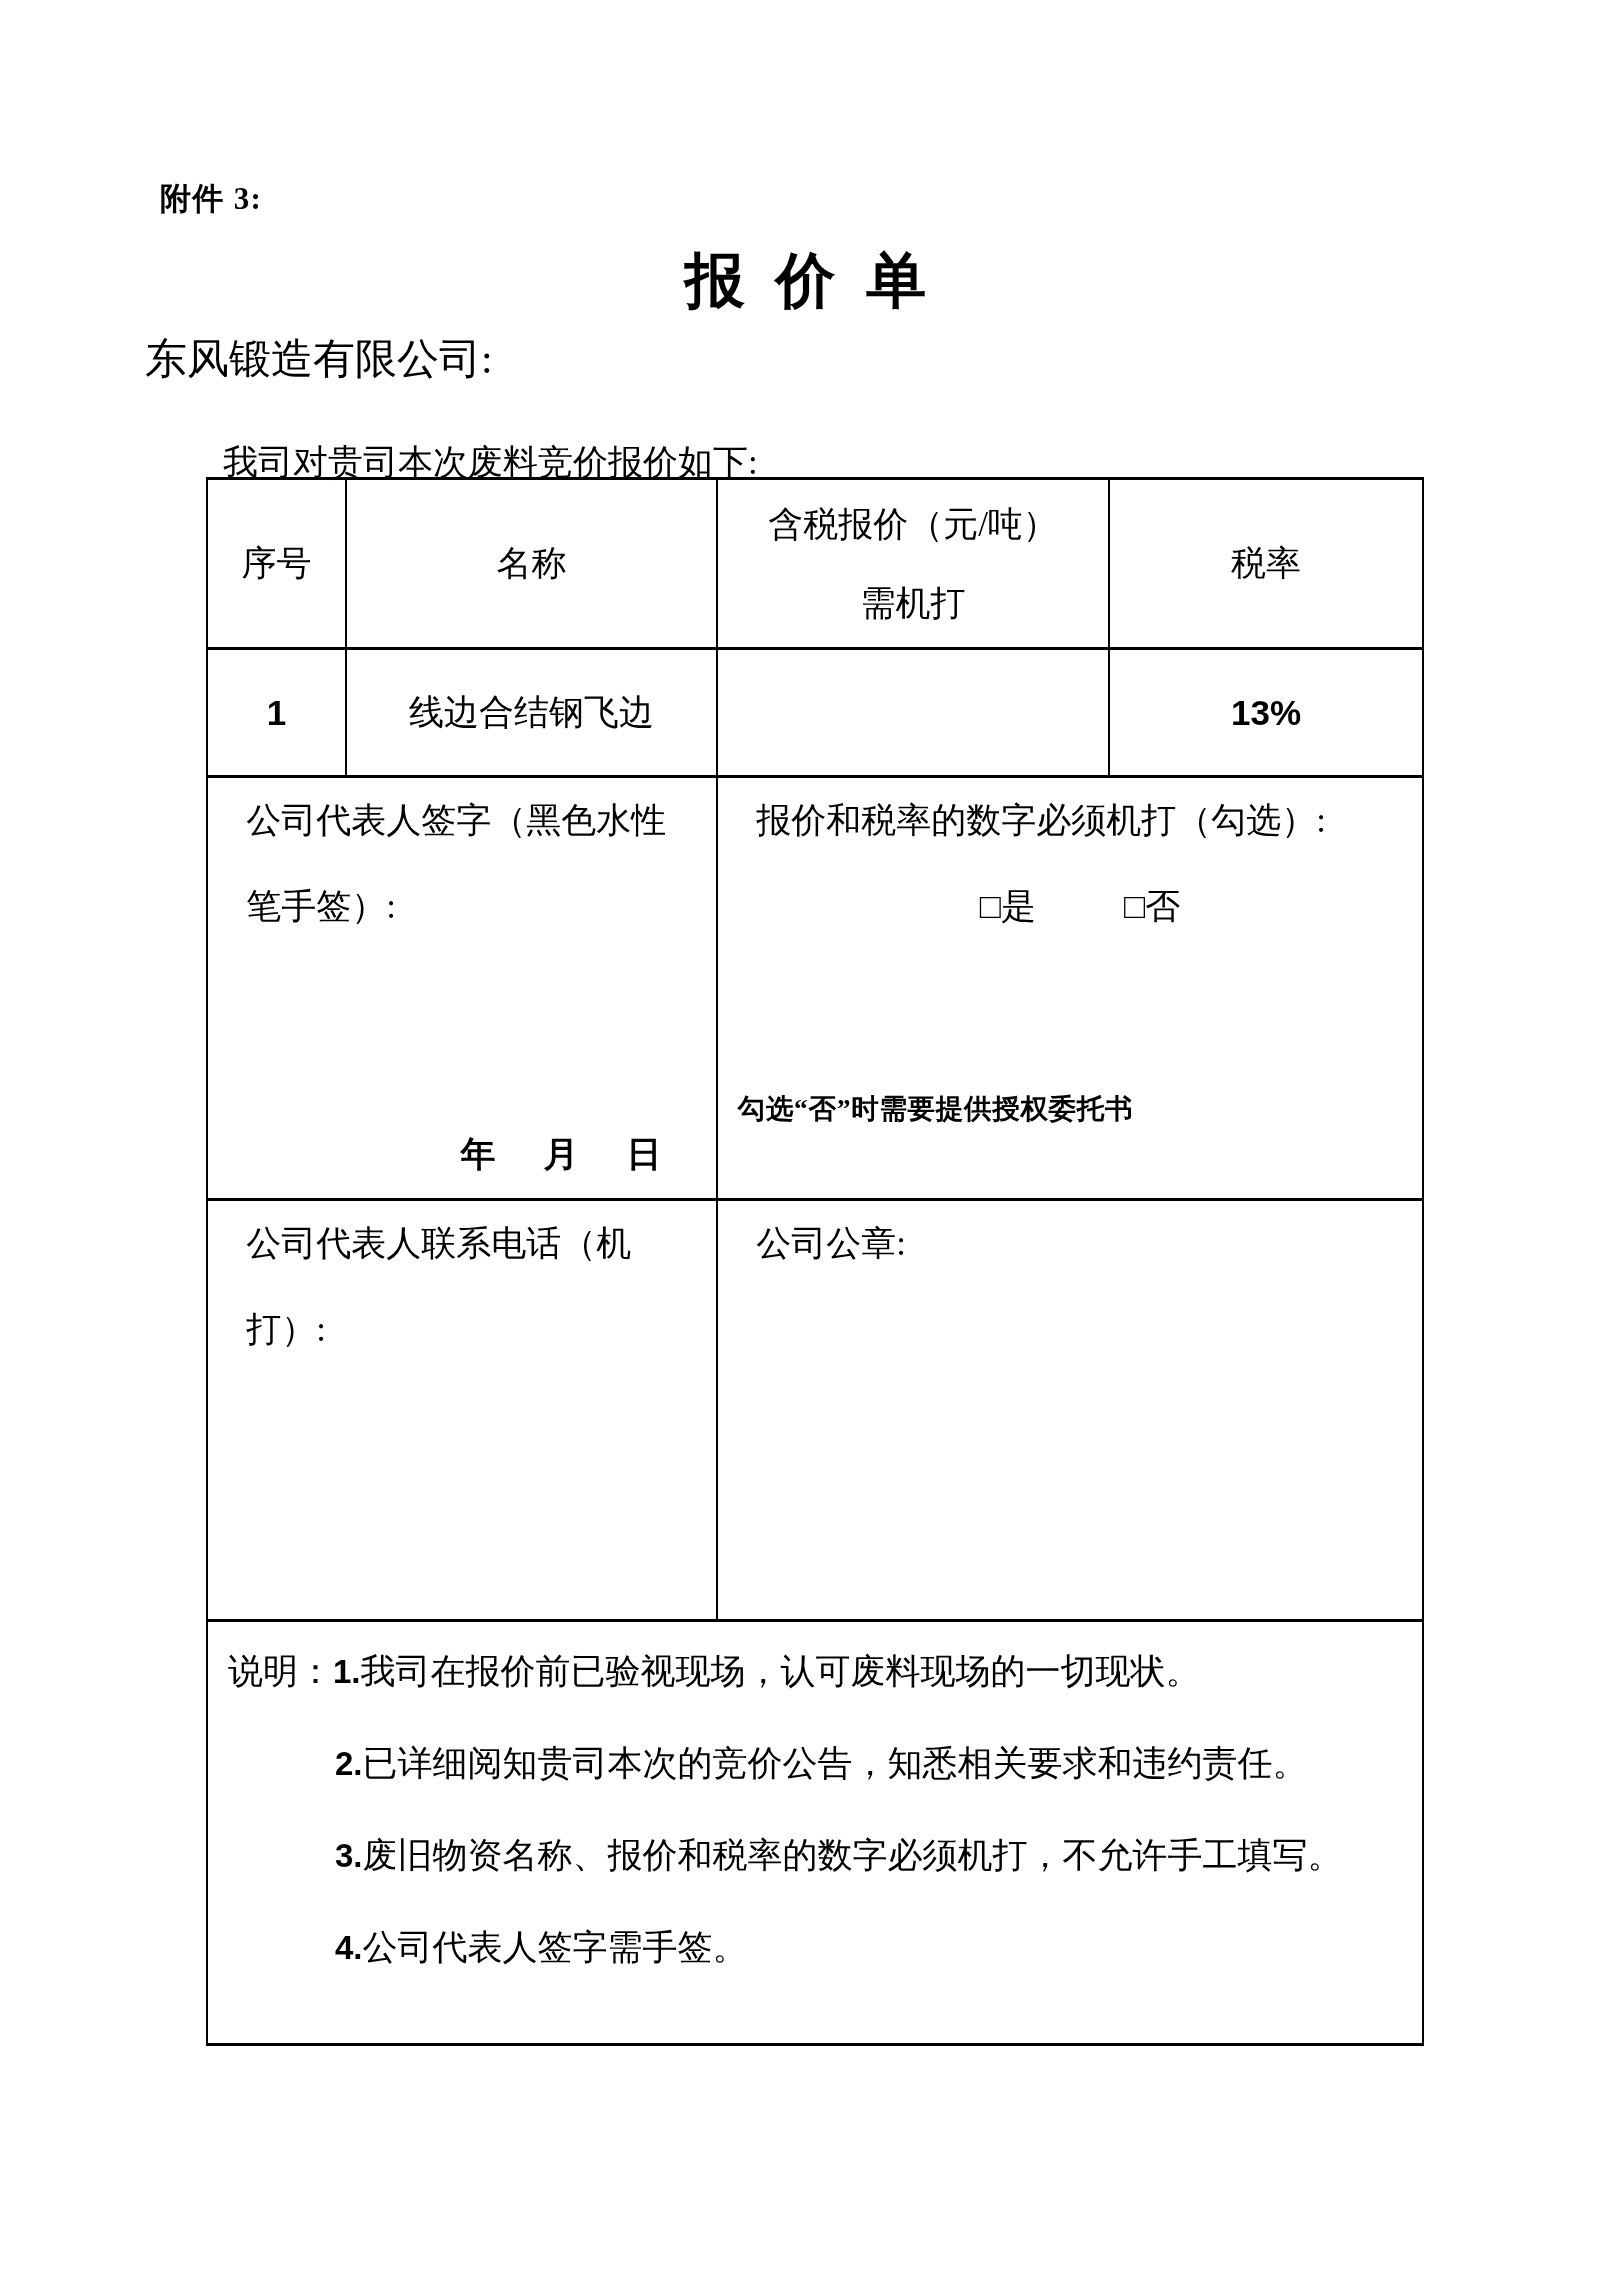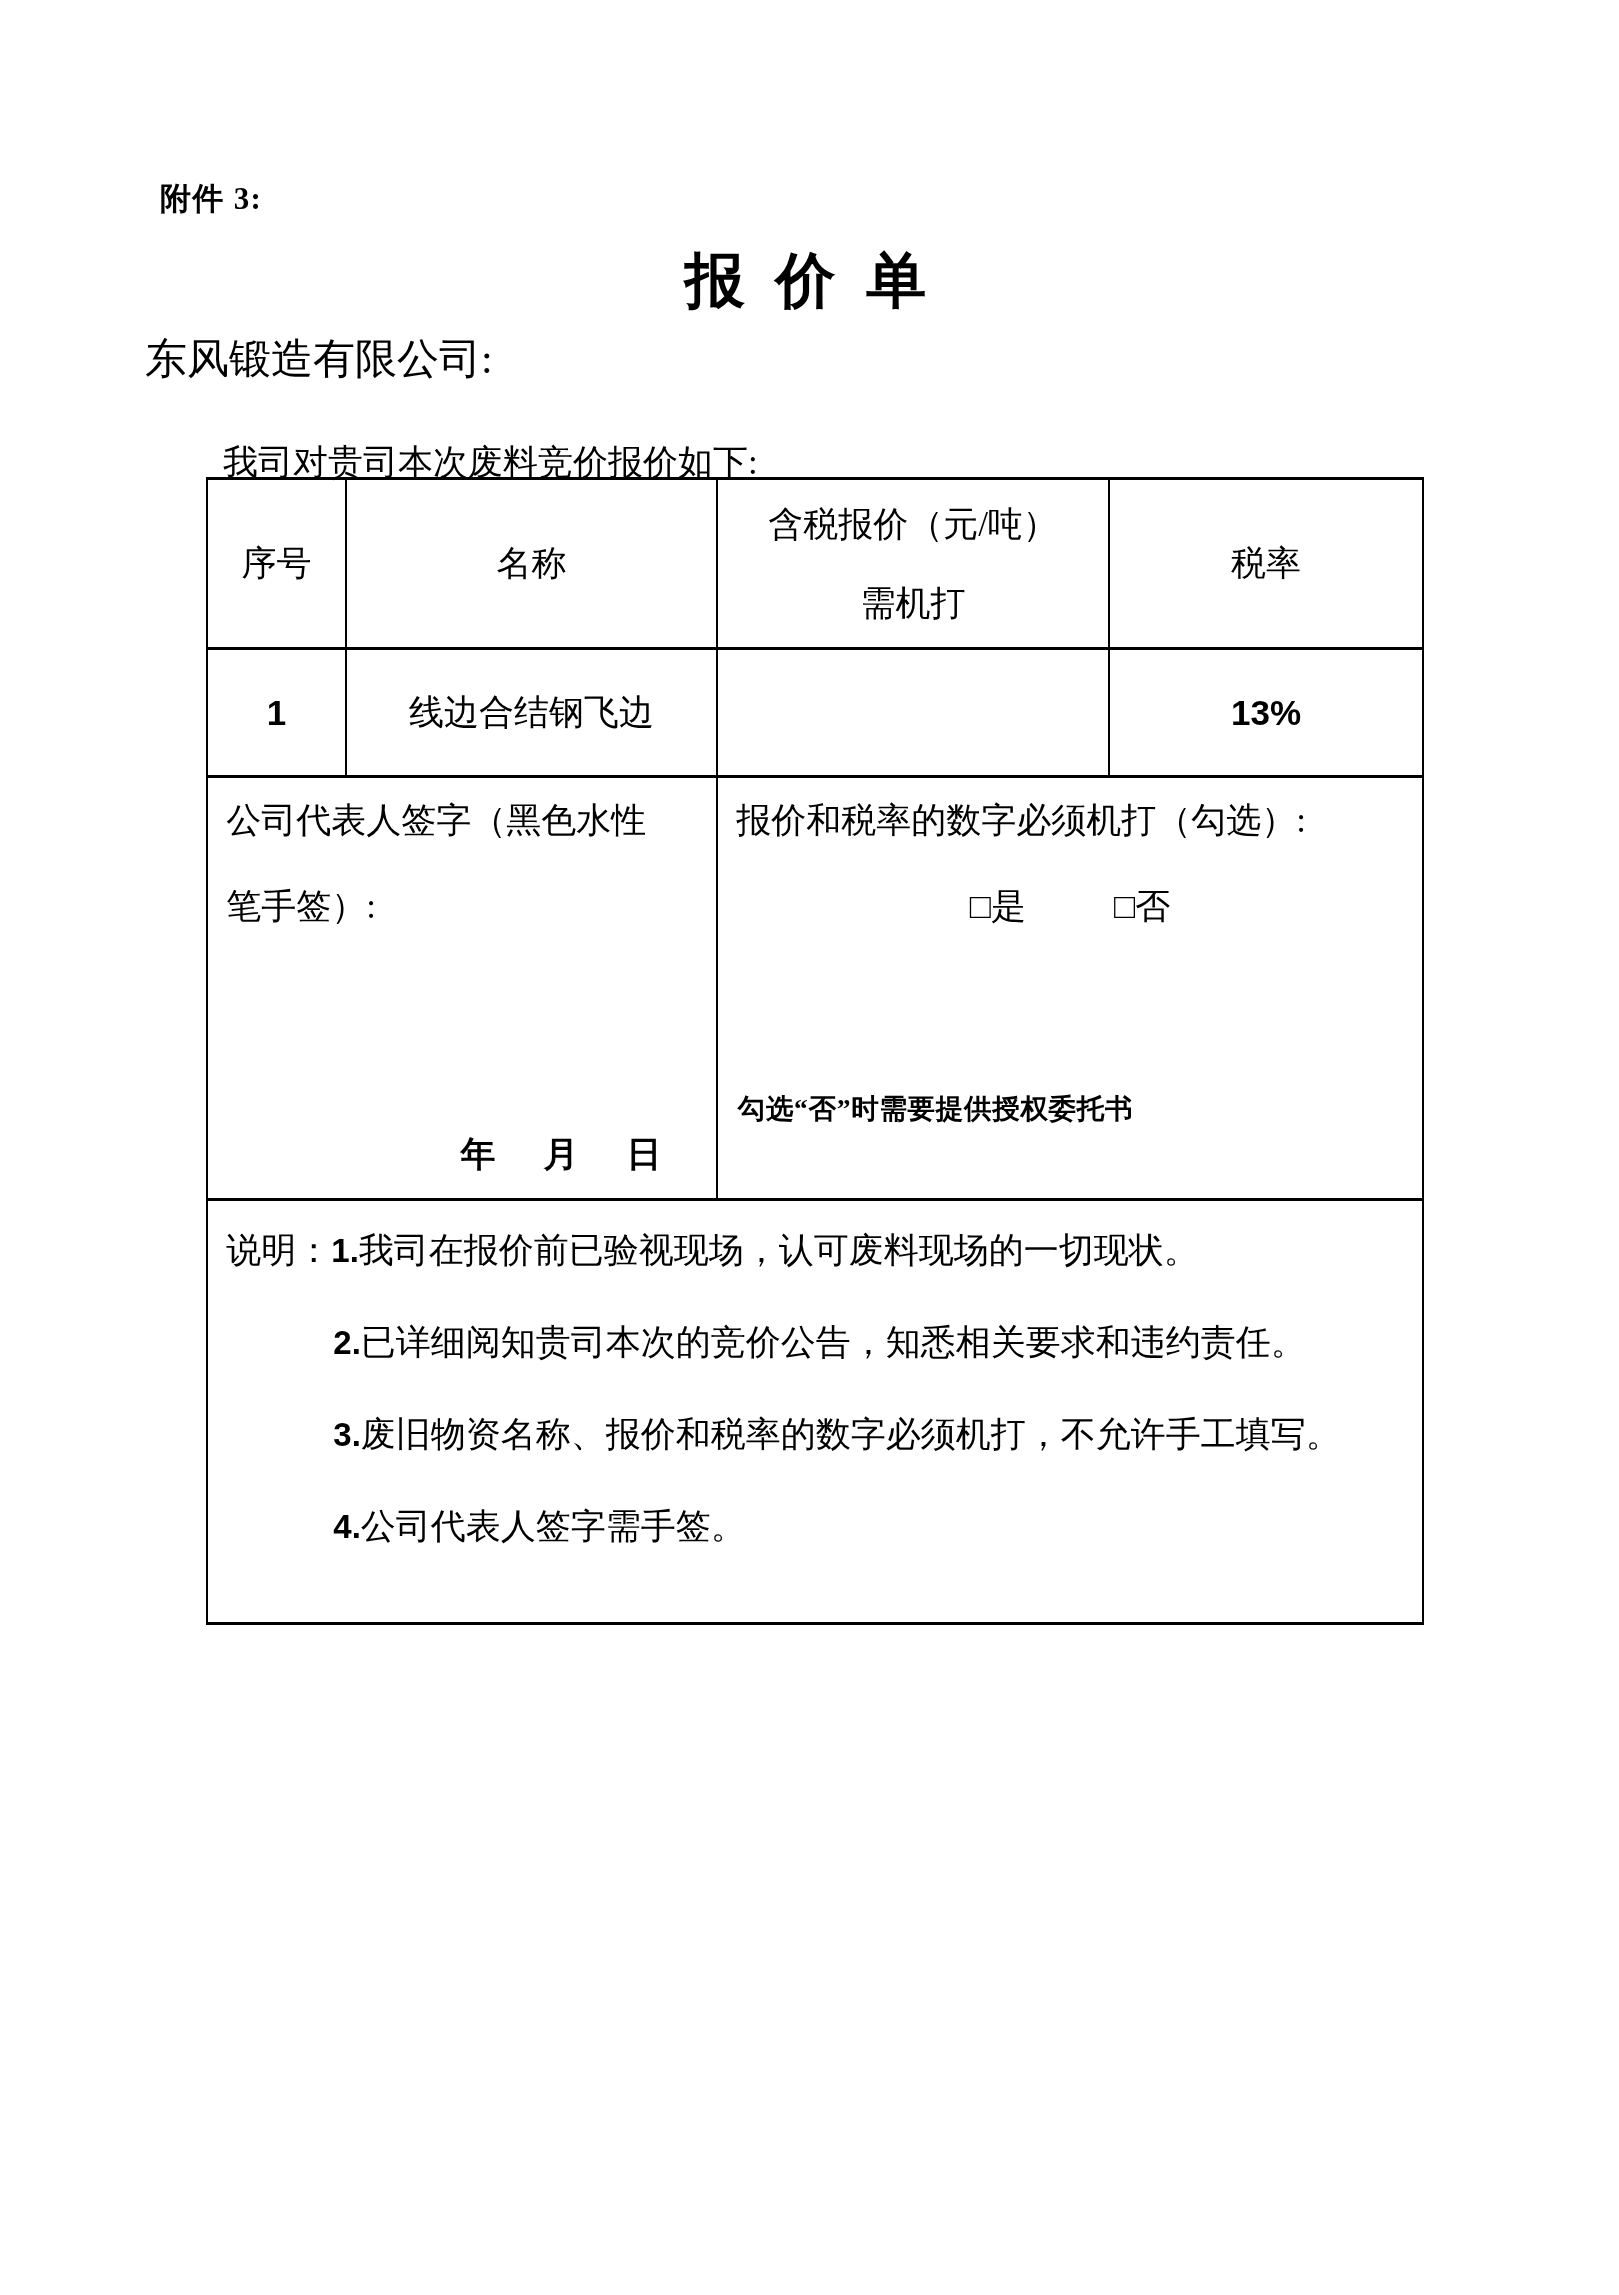--- a/index.html
+++ b/index.html
@@ -58,21 +58,21 @@
   }
   .r-header td { height: 170px; text-align: center; }
   .hdr-price .hl { line-height: 79px; }
   .r-item td { height: 128px; text-align: center; }
   .num {
     font-family: "Liberation Sans", "DejaVu Sans", sans-serif;
     font-weight: 700;
     font-size: 35px;
   }
   .tax-val { font-size: 37px; }
-  .r-sign td, .r-contact td, .r-notes td { vertical-align: top; }
+  .r-sign td, .r-contact td, .r-notes td { vertical-align: top; padding-left: 20px; }
   .r-sign td { height: 423px; position: relative; }
   .r-contact td { height: 421px; position: relative; }
   .r-notes td { height: 424px; margin-left: 24px; }
   .cl { line-height: 86px; padding: 0 18.3px; }
   .pre { white-space: pre; }
   .date-line {
     position: absolute;
     bottom: 19.7px; right: 0;
     width: 100%;
     text-align: right;
@@ -149,20 +149,29 @@
         </td>
         <td colspan="2">
           <div class="cl">报价和税率的数字必须机打（勾选）:</div>
           <div class="check-line">
             <span>□是</span><span class="check-no">□否</span>
           </div>
           <div class="auth-note">勾选“否”时需要提供授权委托书</div>
         </td>
       </tr>
 
+      <tr class="r-contact">
+        <td colspan="2">
+          <div class="cl">公司代表人联系电话（机</div>
+          <div class="cl">打）:</div>
+        </td>
+        <td colspan="2">
+          <div class="cl">公司公章:</div>
+        </td>
+      </tr>
 
       <tr class="r-notes">
         <td colspan="4" class="cell-notes">
           <div class="note-line">
             <span>说明：</span><span class="note-num">1.</span><span>我司在报价前已验视现场，认可废料现场的一切现状。</span>
           </div>
           <div class="note-line indent">
             <span class="note-num">2.</span><span>已详细阅知贵司本次的竞价公告，知悉相关要求和违约责任。</span>
           </div>
           <div class="note-line indent">

